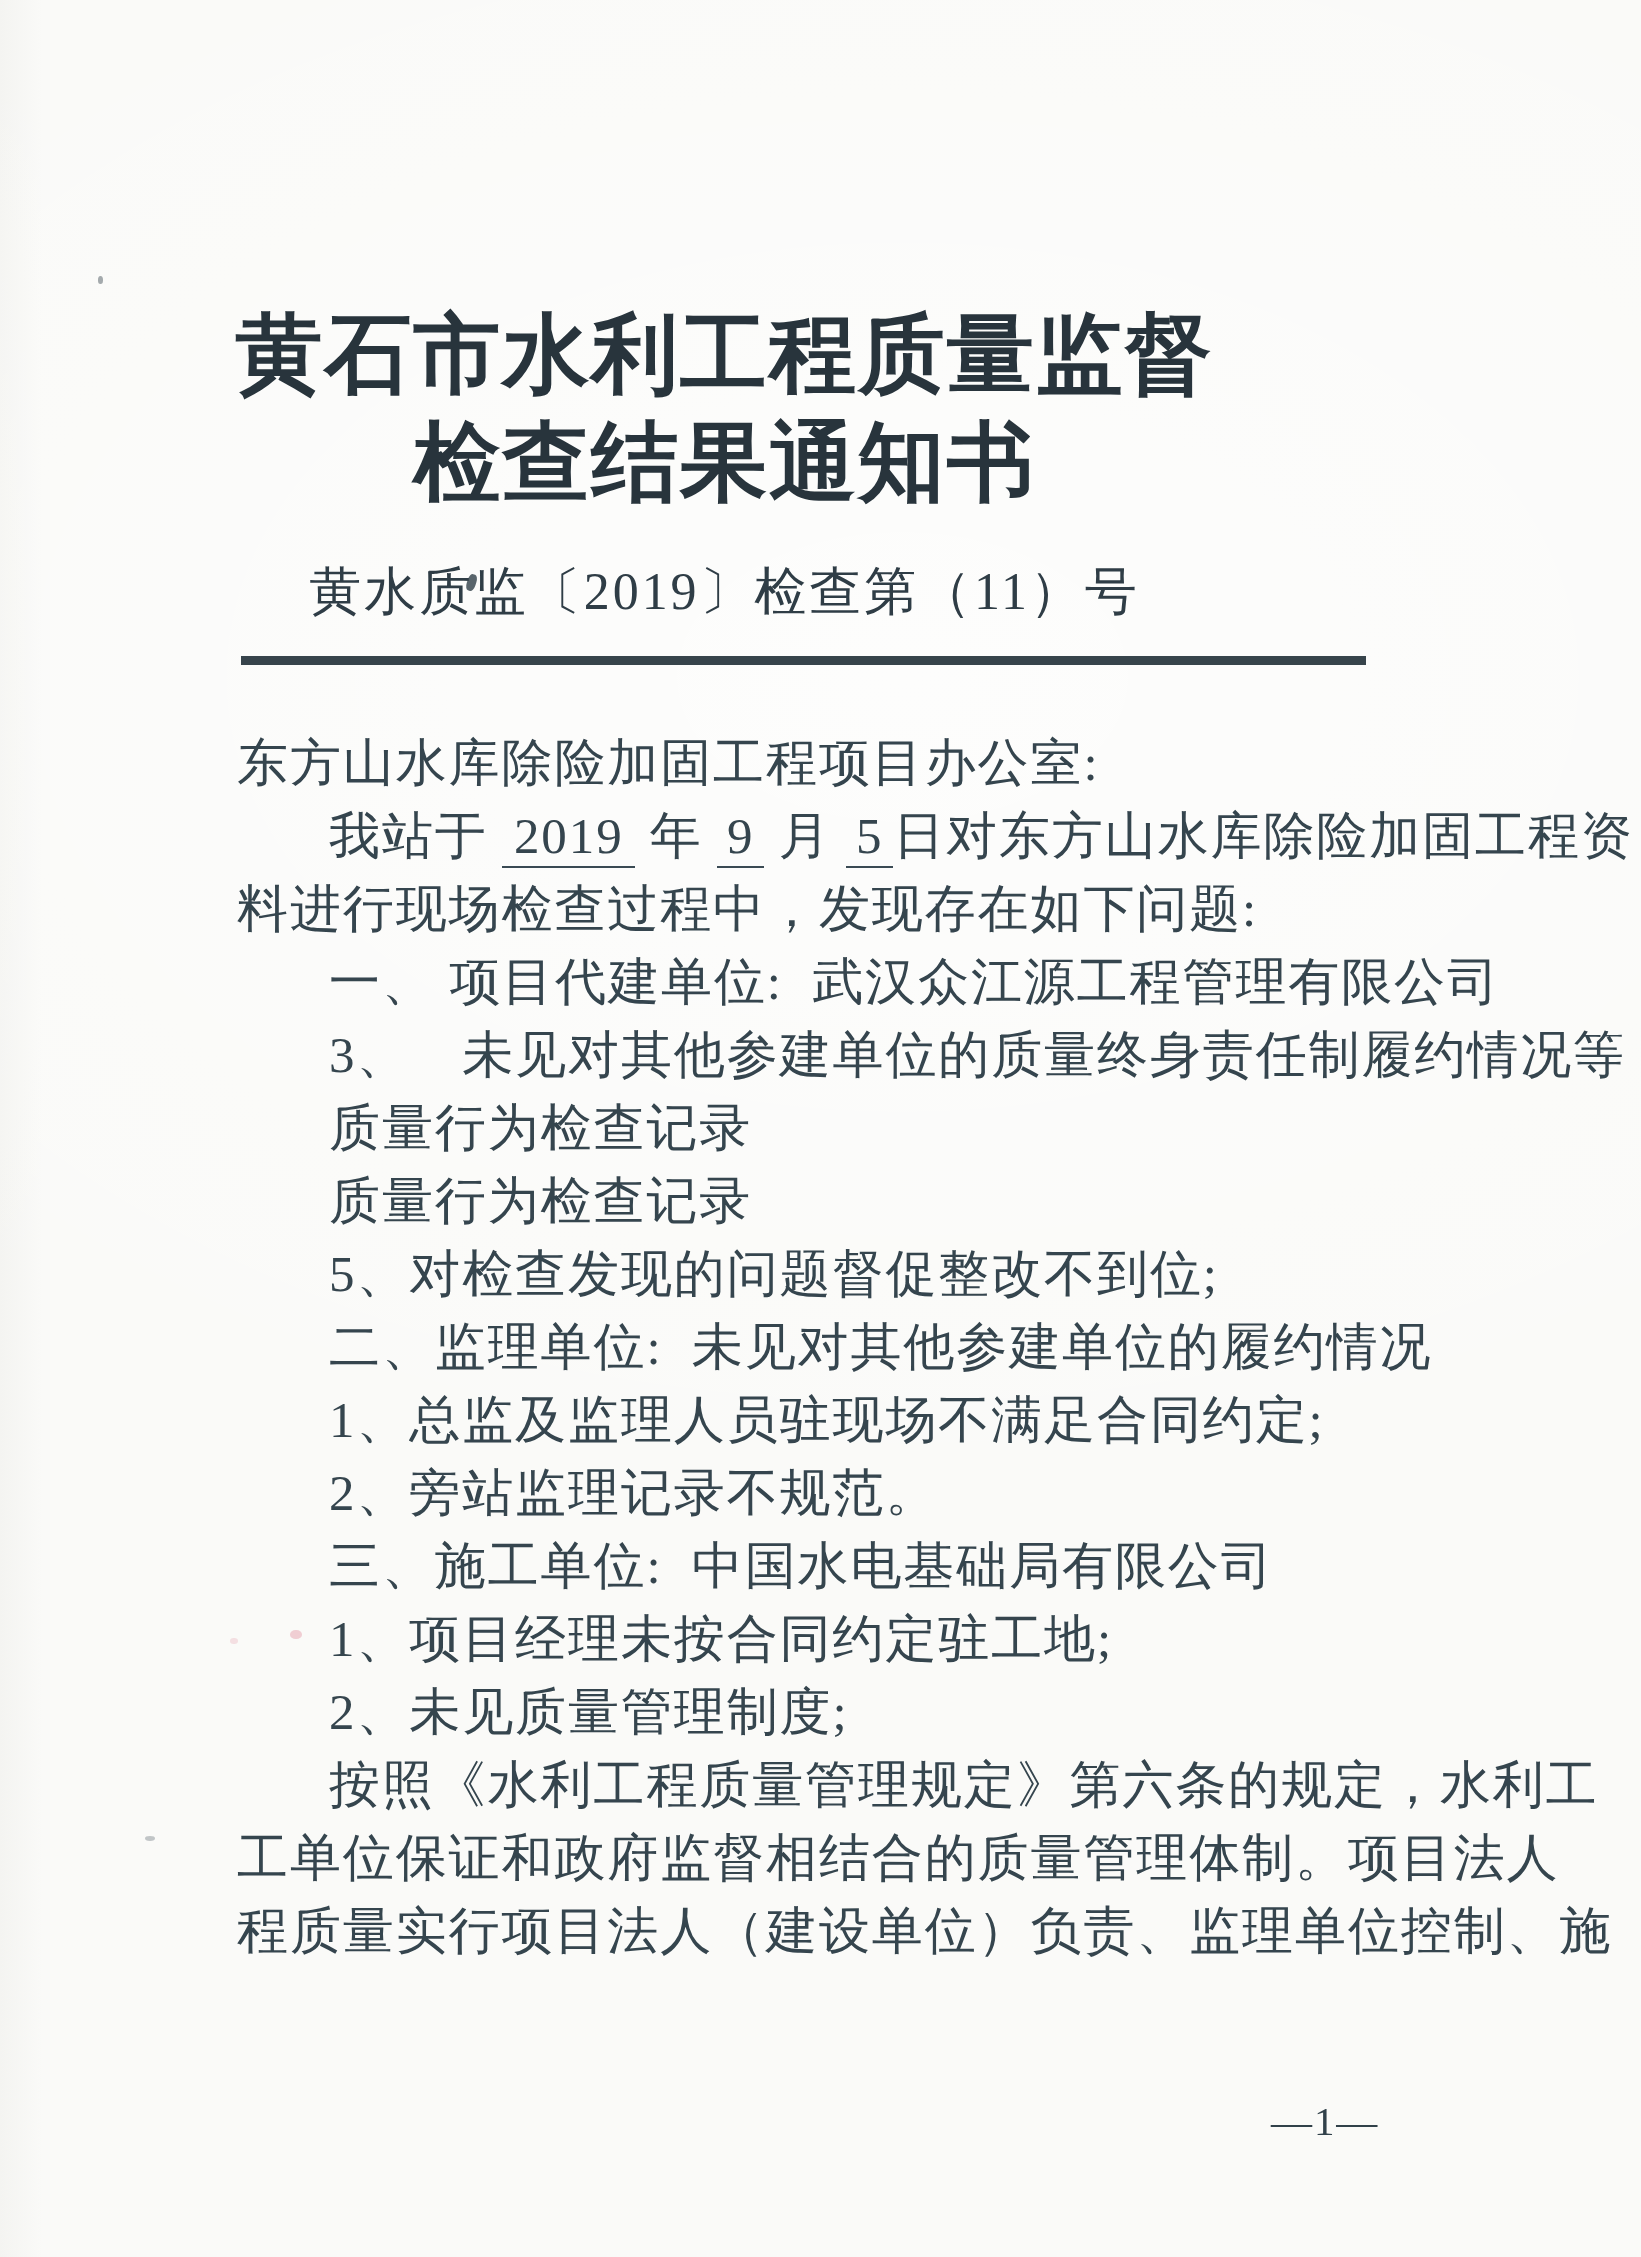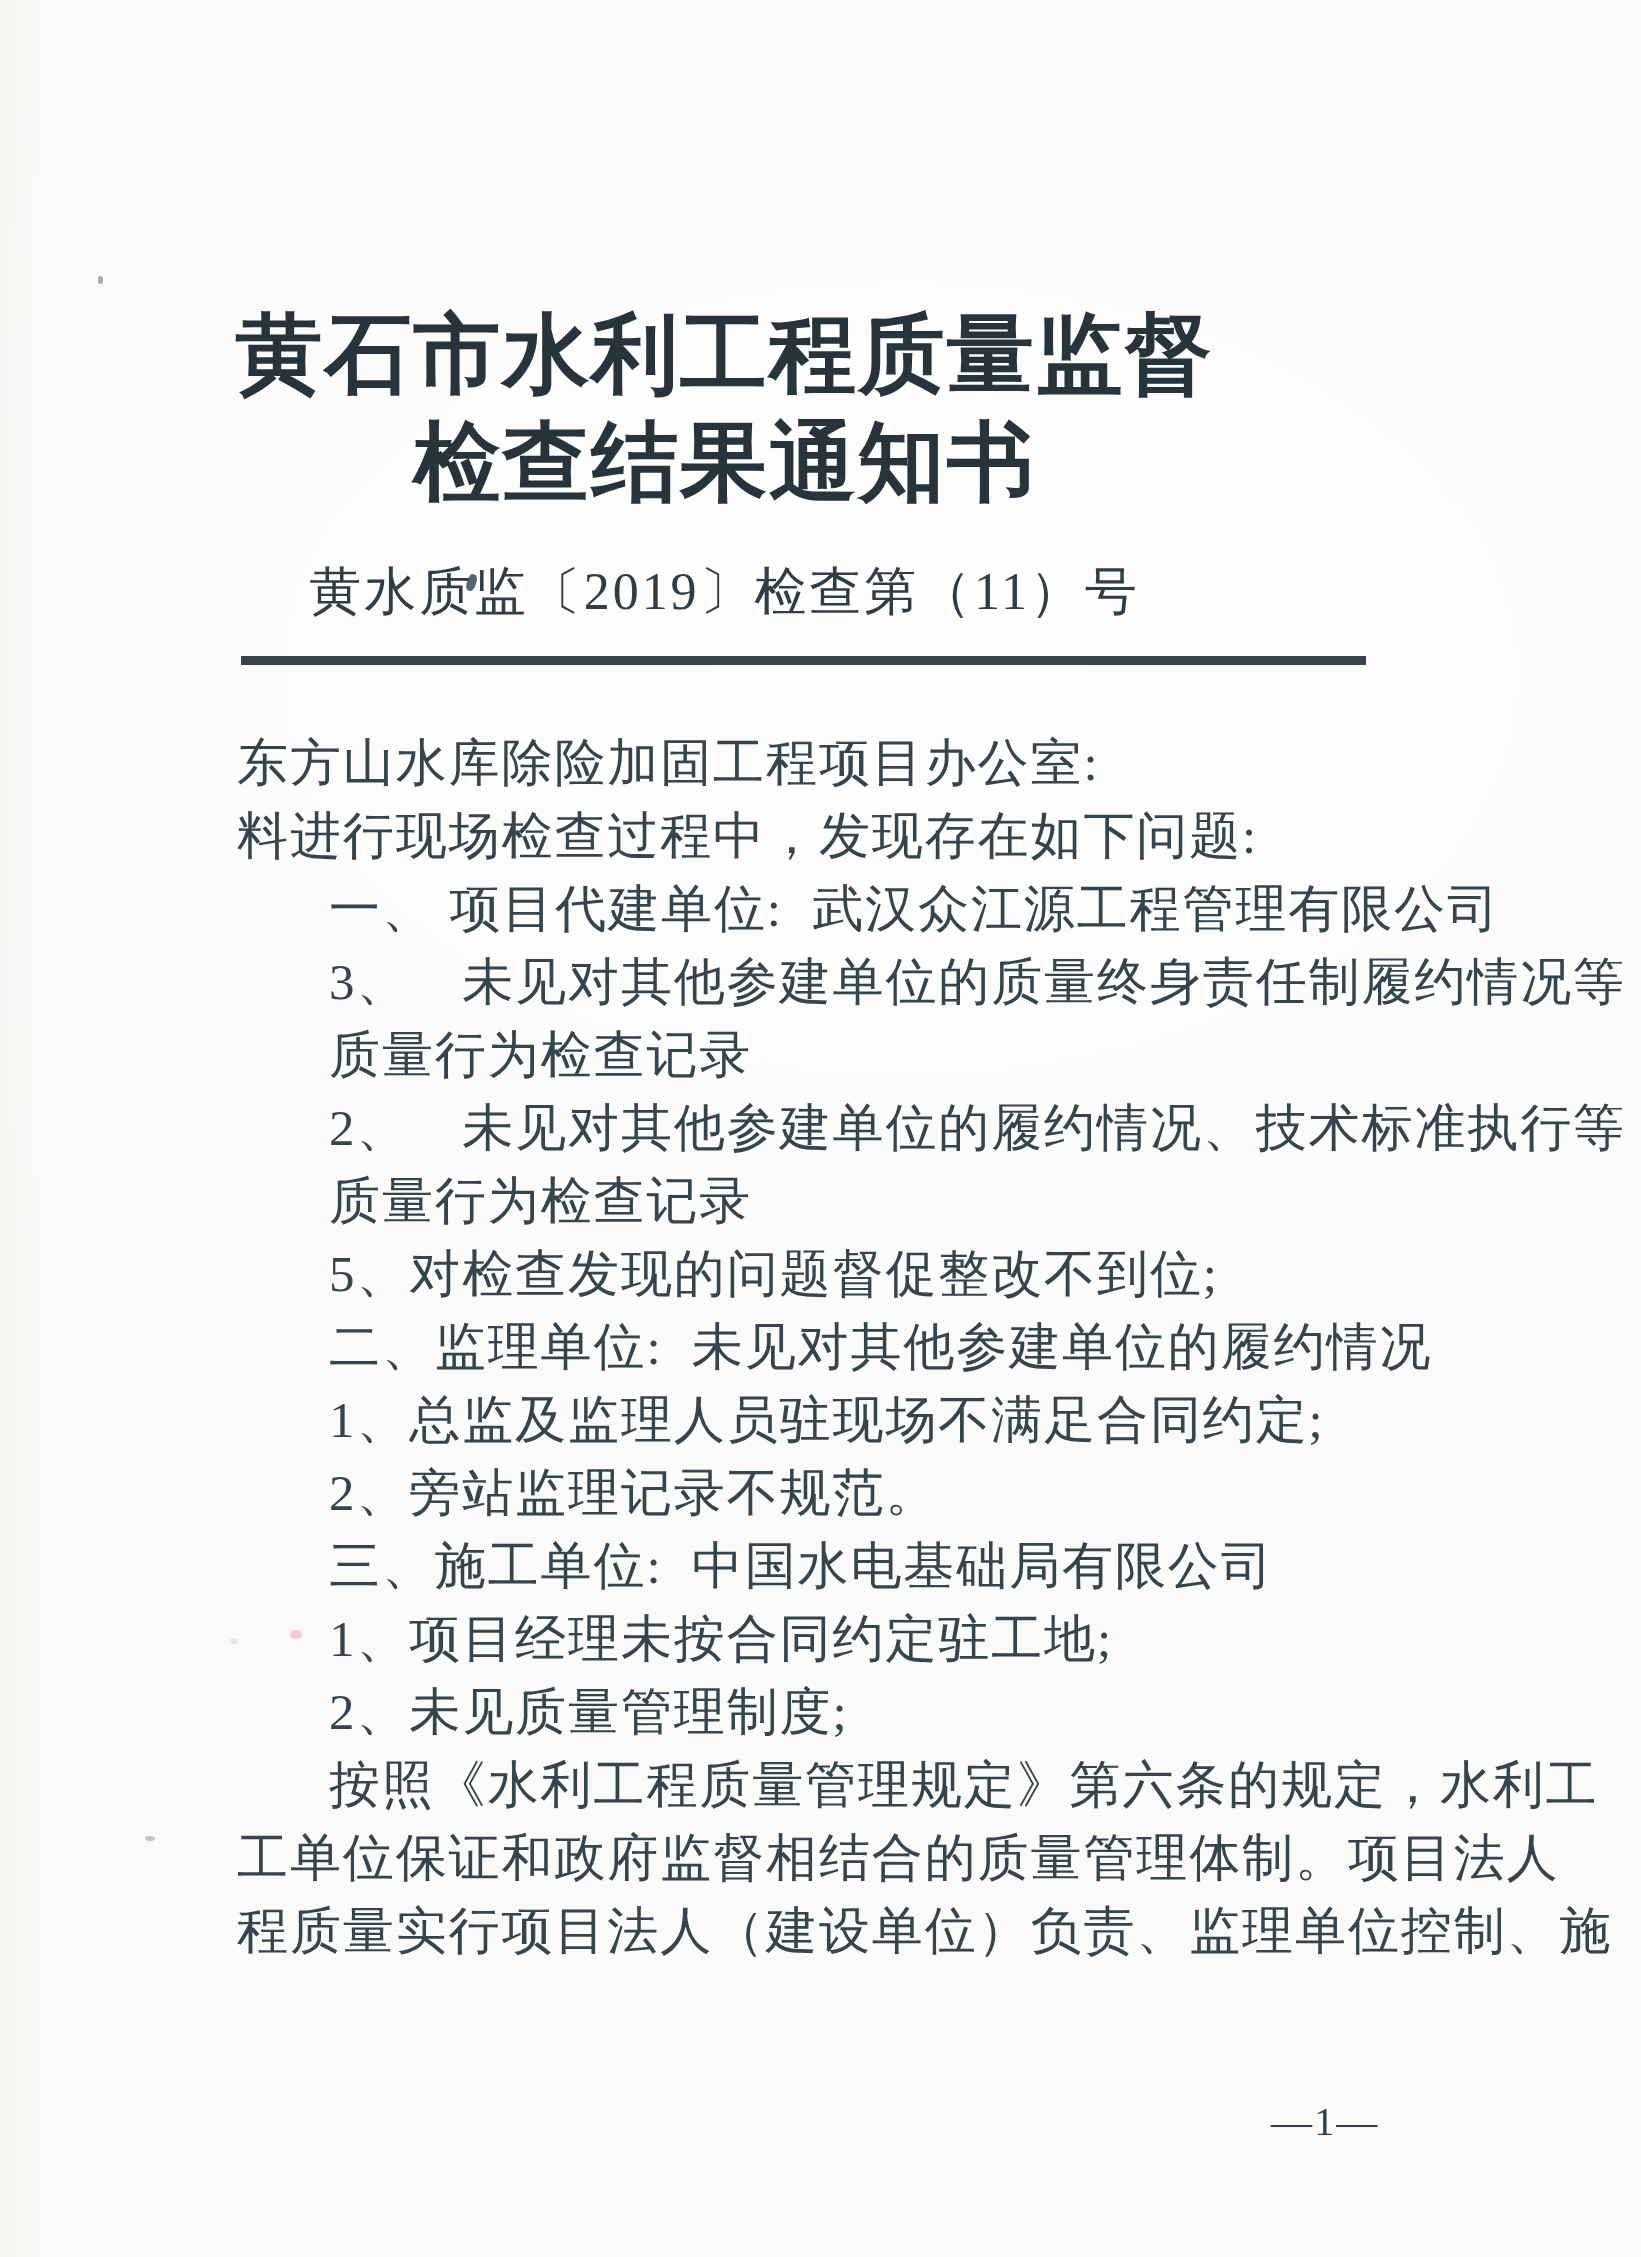--- a/index.html
+++ b/index.html
@@ -82,26 +82,26 @@
   </div>
 
   <div class="docno">黄水质监〔2019〕检查第（11）号</div>
 
   <div class="rule"></div>
 
   <div class="body">
 
     <div class="line">东方山水库除险加固工程项目办公室:</div>
 
+    <div class="line ind"><span>我站于</span> <span class="u">2019</span> <span>年</span> <span class="u narrow">9</span> <span>月</span> <span class="u narrow">5</span><span>日对东方山水库除险加固工程资</span></div>
 
     <div class="line">料进行现场检查过程中，发现存在如下问题:</div>
     <div class="line ind">一、 项目代建单位:  武汉众江源工程管理有限公司</div>
     <div class="line ind">3、　未见对其他参建单位的质量终身责任制履约情况等</div>
     <div class="line ind">质量行为检查记录</div>
-    <div class="line ind">2、　未见对其他参建单位的履约情况、技术标准执行等</div>
     <div class="line ind">质量行为检查记录</div>
     <div class="line ind">5、对检查发现的问题督促整改不到位;</div>
     <div class="line ind">二、监理单位:  未见对其他参建单位的履约情况</div>
     <div class="line ind">1、总监及监理人员驻现场不满足合同约定;</div>
     <div class="line ind">2、旁站监理记录不规范。</div>
     <div class="line ind">三、施工单位:  中国水电基础局有限公司</div>
     <div class="line ind">1、项目经理未按合同约定驻工地;</div>
     <div class="line ind">2、未见质量管理制度;</div>
     <div class="line ind">按照《水利工程质量管理规定》第六条的规定，水利工</div>
     <div class="line">工单位保证和政府监督相结合的质量管理体制。项目法人</div>

